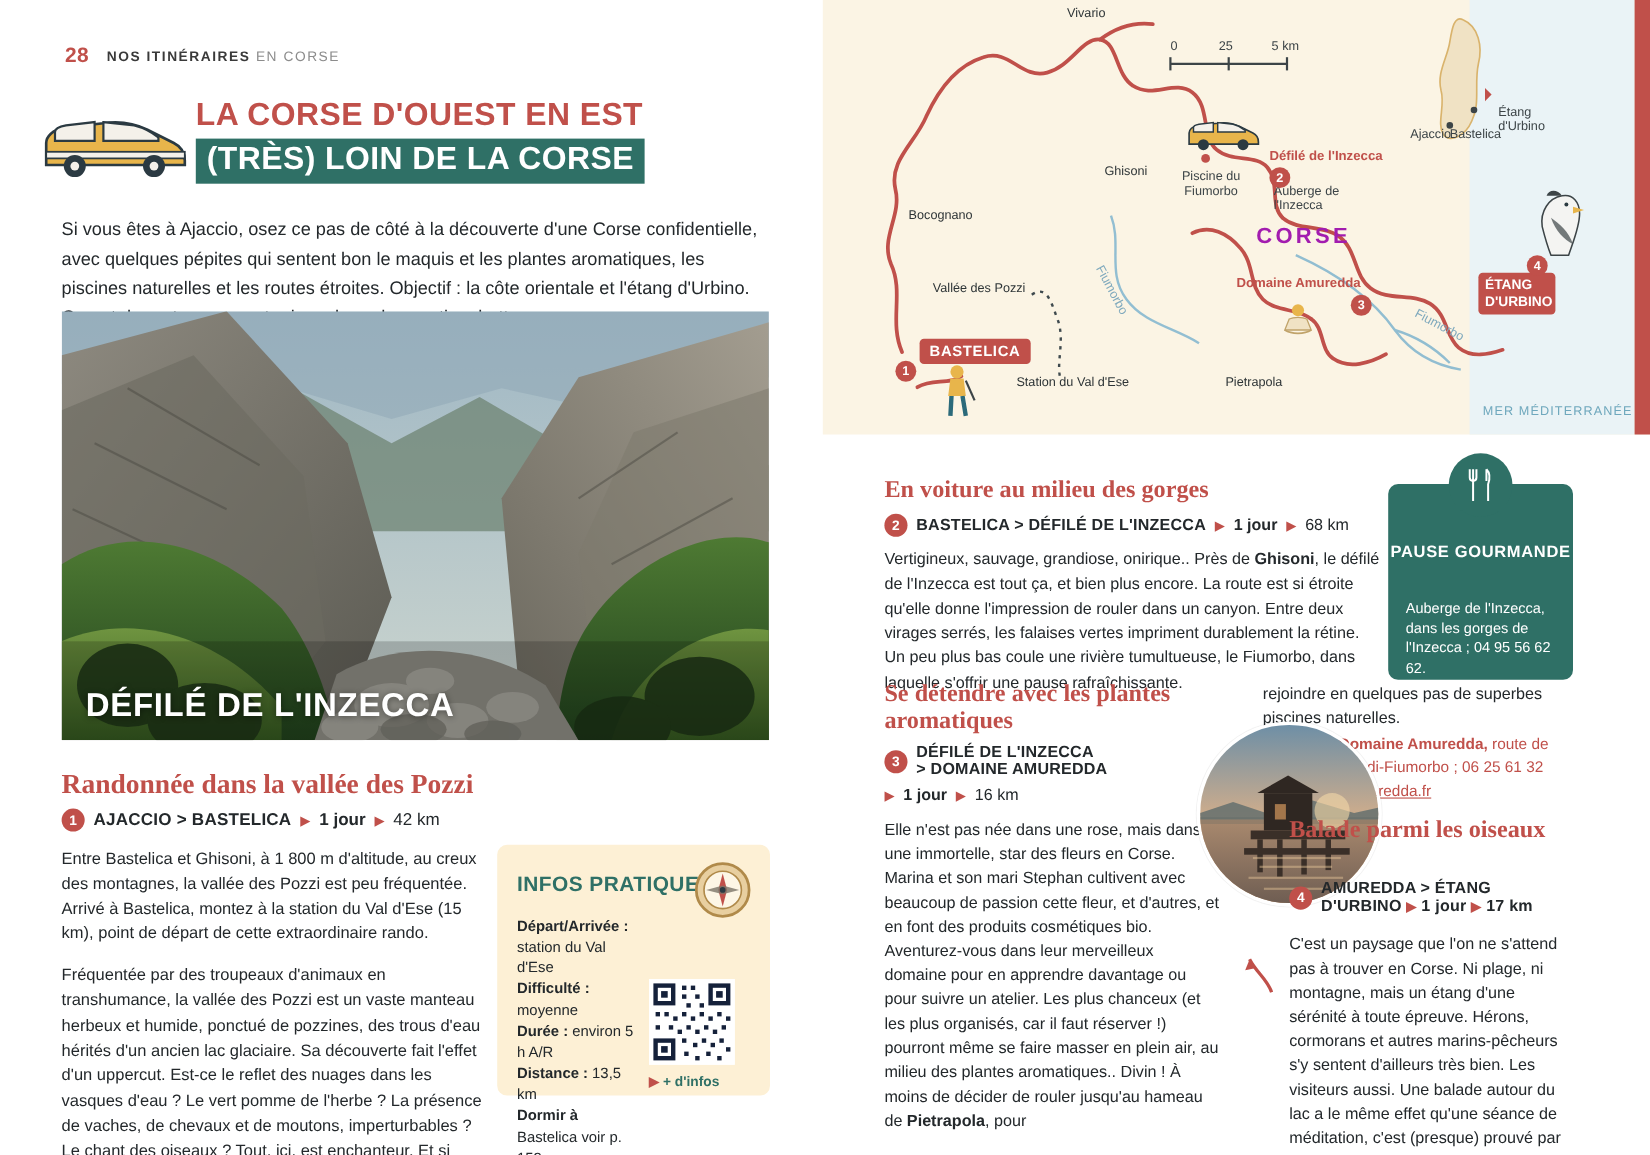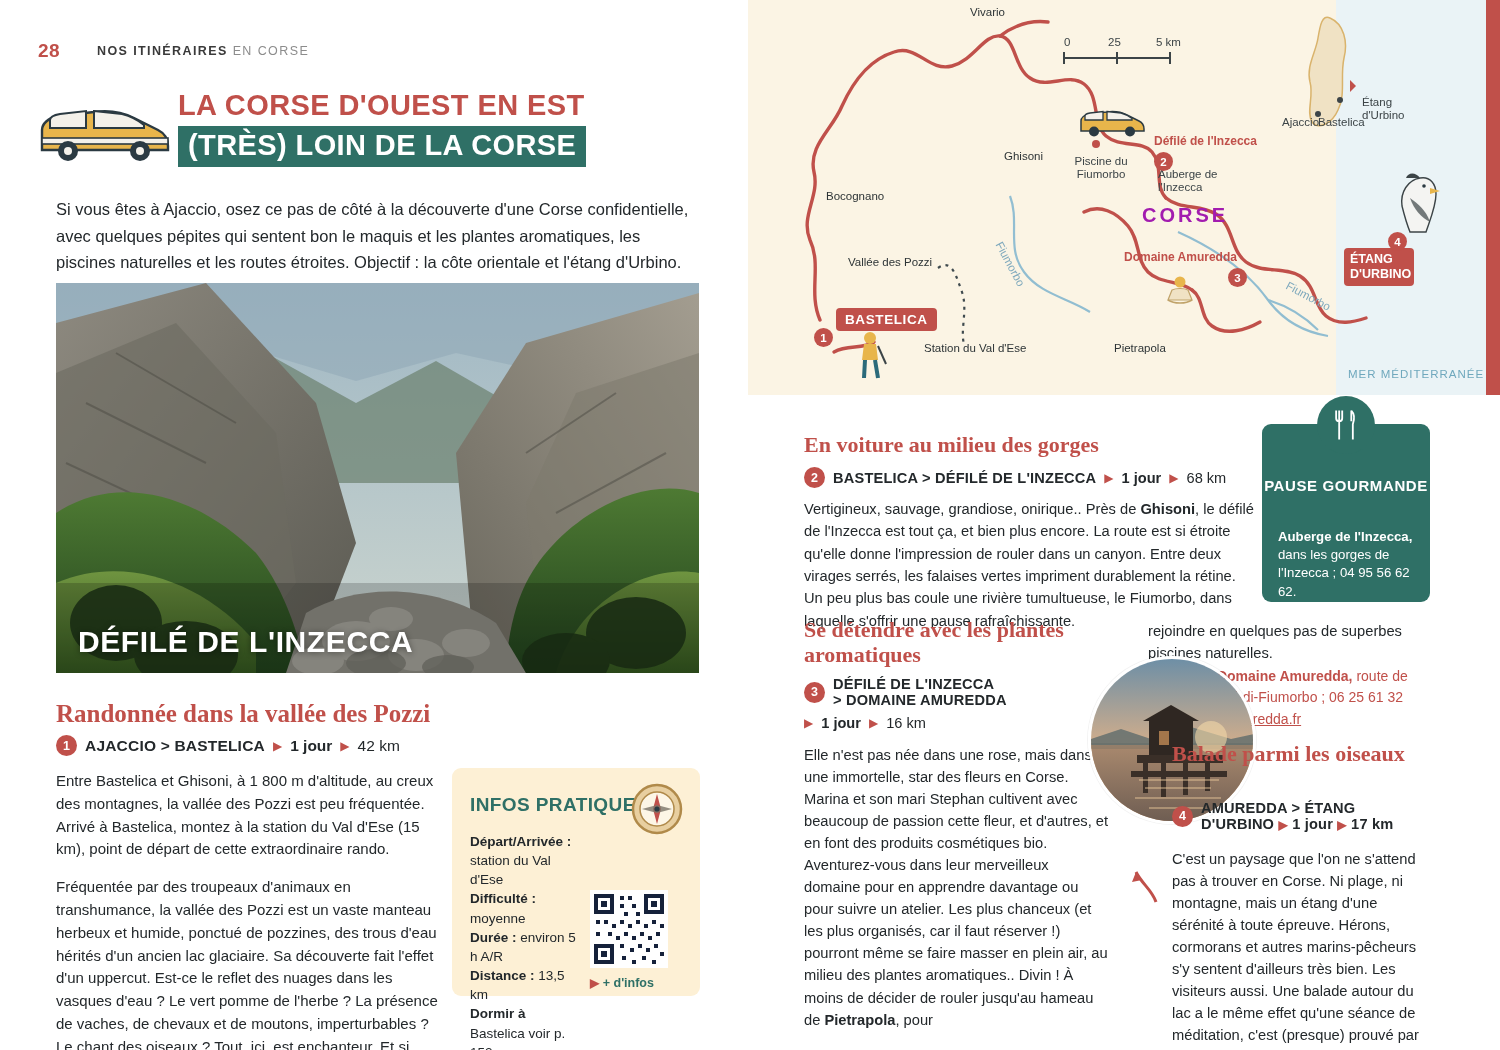--- a/index.html
+++ b/index.html
@@ -8,21 +8,21 @@
     width:1500px; height:1050px;
     font-family:"Liberation Sans", sans-serif;
     background:#ffffff;
     overflow:hidden;
     position:relative;
   }
   .page { position:absolute; inset:0; }
 
   
   .left-page { position:absolute; left:0; top:0; width:748px; height:1050px; background:#fff; }
-  .folio { position:absolute; left:38px; top:40px; font-size:19px; font-weight:bold; color:#c0504a; letter-spacing:0.5px;}
+  .folio { position:absolute; left:59px; top:40px; font-size:19px; font-weight:bold; color:#c0504a; letter-spacing:0.5px;}
   .runhead { position:absolute; left:97px; top:44px; font-size:12.5px; letter-spacing:1.4px; color:#4b4b4b; }
   .runhead b { font-weight:bold; color:#3a3a3a; }
   .runhead span.light { color:#8c8c8c; }
 
   
   .van { position:absolute; left:36px; top:104px; width:138px; height:62px; }
 
   .title-wrap { position:absolute; left:178px; top:90px; width:430px; }
   .title1 { font-size:29px; font-weight:bold; color:#c0504a; letter-spacing:0.4px; line-height:1.05; }
   .title2 { display:inline-block; margin-top:6px; background:#2f7066; color:#fff; font-size:29px; font-weight:bold;
@@ -87,24 +87,24 @@
   .rcol-top { position:absolute; left:1148px; top:620px; width:262px; font-size:14.7px; line-height:1.5; color:#23282b; }
   .infos-plus { position:absolute; left:1140px; top:666px; width:272px; font-size:14px; line-height:1.52; color:#c0504a; }
   .infos-plus b { font-weight:bold; }
   .infos-plus u { text-decoration:underline; }
 
   .sec4-title { position:absolute; left:1172px; top:742px; width:240px; font-size:22px; line-height:1.12; }
   .sec4-leg { position:absolute; left:1172px; top:800px; width:250px; }
   .sec4-body { position:absolute; left:1172px; top:848px; width:250px; font-size:14.7px; line-height:1.5; color:#23282b; }
 
   
-  .pause { position:absolute; left:1262px; top:424px; width:168px; height:178px; background:#2f7066; border-radius:9px; color:#fff; }
+  .pause { position:absolute; left:1262px; top:440px; width:168px; height:178px; background:#2f7066; border-radius:9px; color:#fff; }
   .pause-title { position:absolute; left:0; right:0; top:52px; text-align:center; font-size:15px; font-weight:bold; letter-spacing:0.6px; line-height:1.3; }
   .pause-body { position:absolute; left:16px; right:14px; top:104px; font-size:13.2px; line-height:1.38; }
-  .pause-body b { font-weight:bold; }
+  .pause-body b { font-weight:normal; }
   .cutlery { position:absolute; left:50%; top:-28px; transform:translateX(-50%); width:58px; height:58px;
              background:#2f7066; border-radius:50%; display:flex; align-items:center; justify-content:center; }
 
   .round-photo { position:absolute; left:1088px; top:656px; width:168px; height:168px; border-radius:50%;
                  overflow:hidden; border:3px solid #fff; box-shadow:0 0 0 1px rgba(0,0,0,.05); }
   .arrow-up { position:absolute; left:1126px; top:858px; width:40px; height:46px; }
 
   .leg-small { font-size:14.6px; }
 </style>
 </head>

